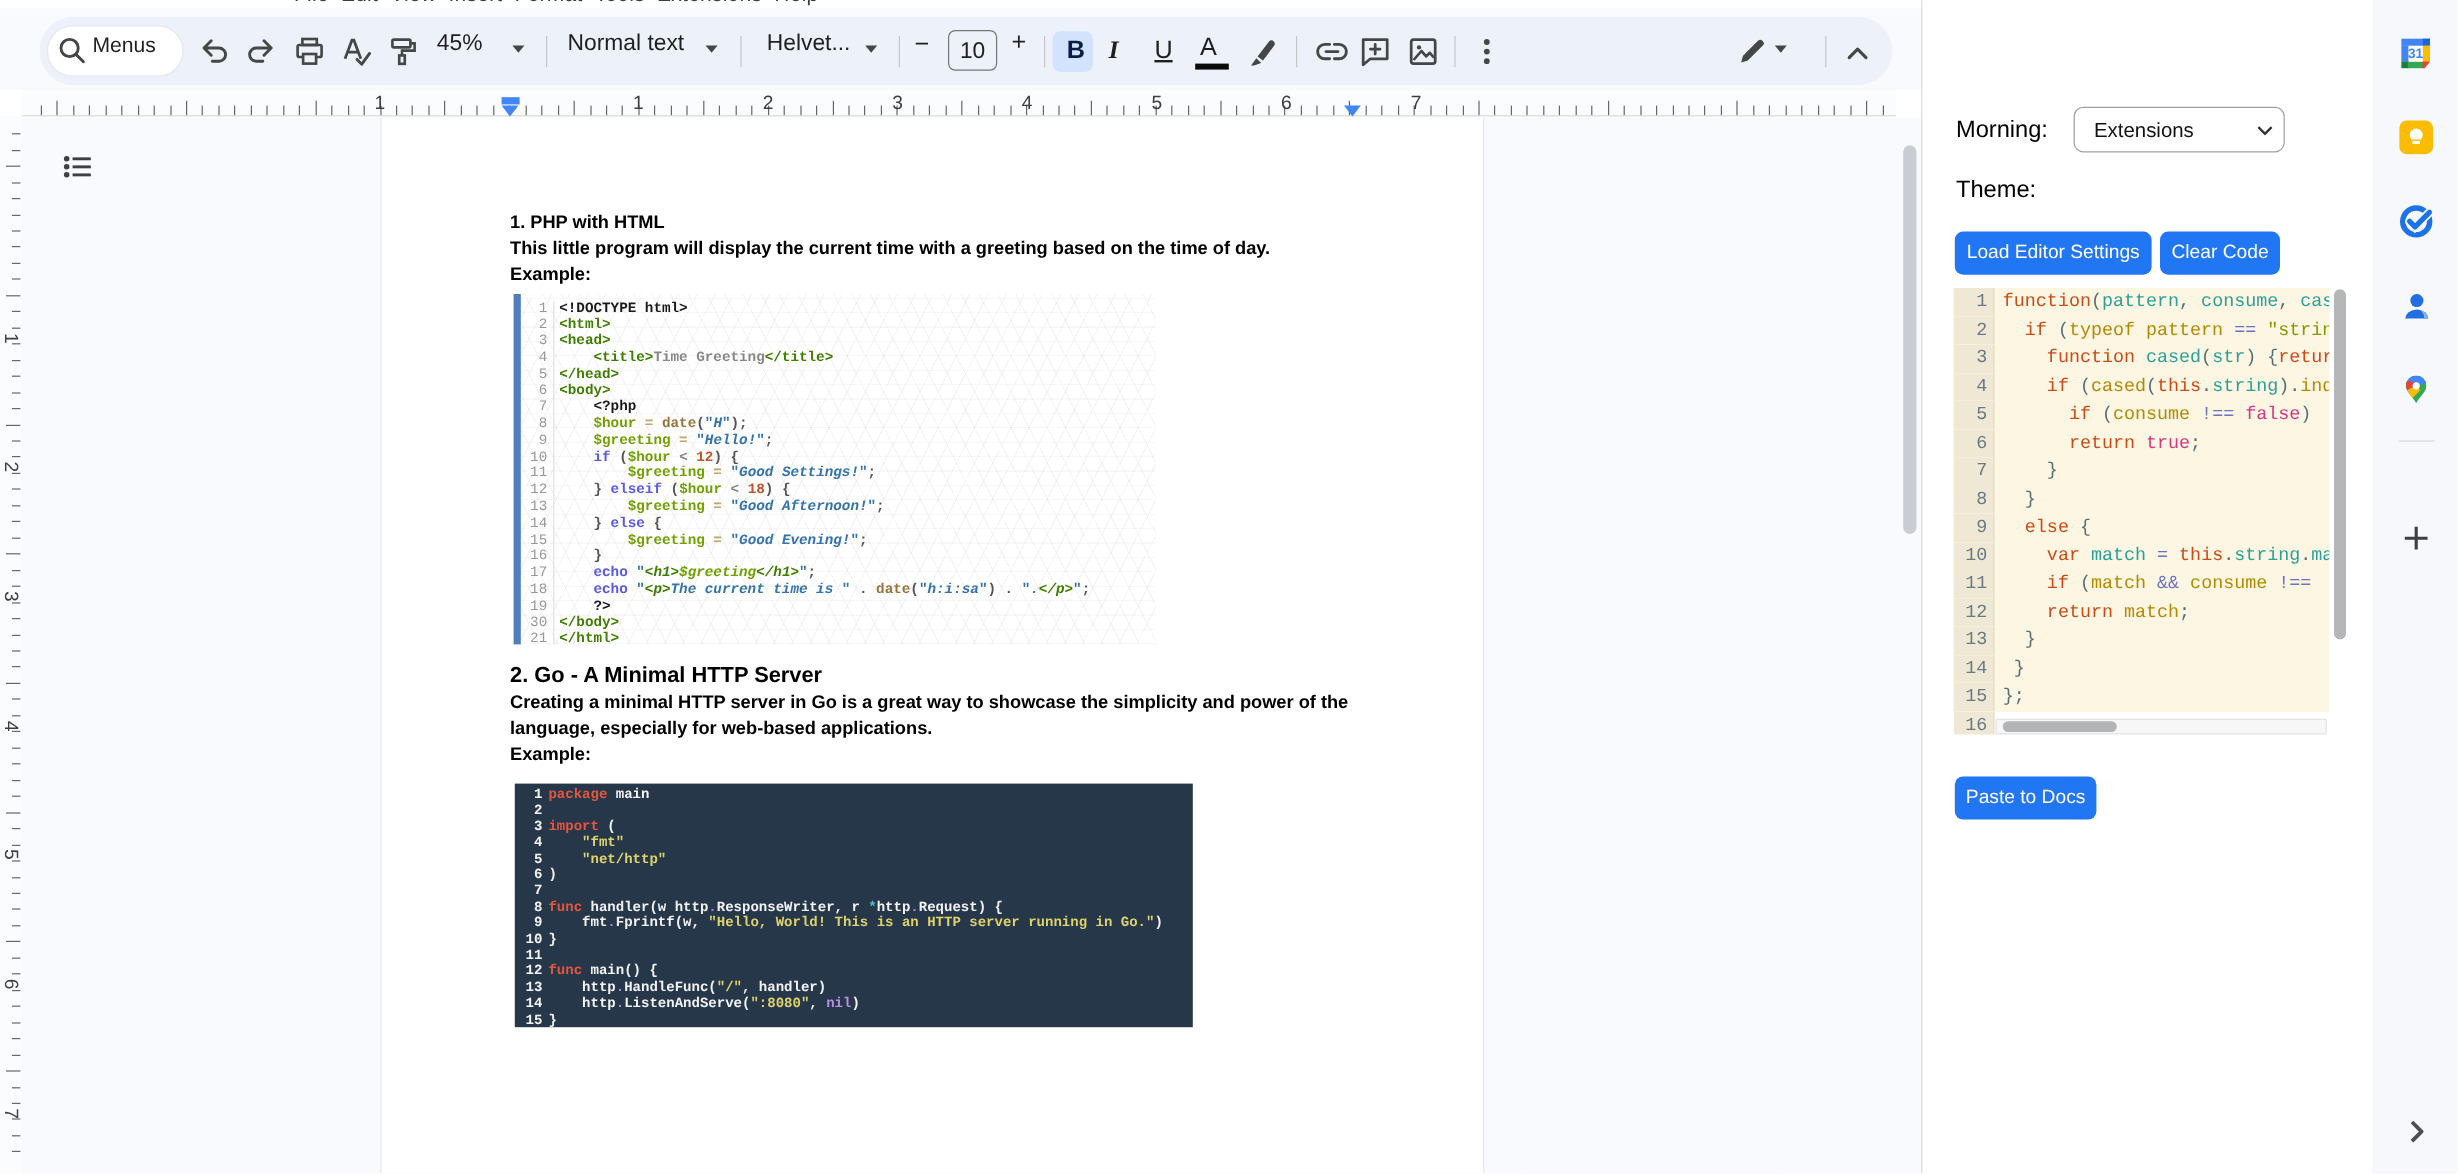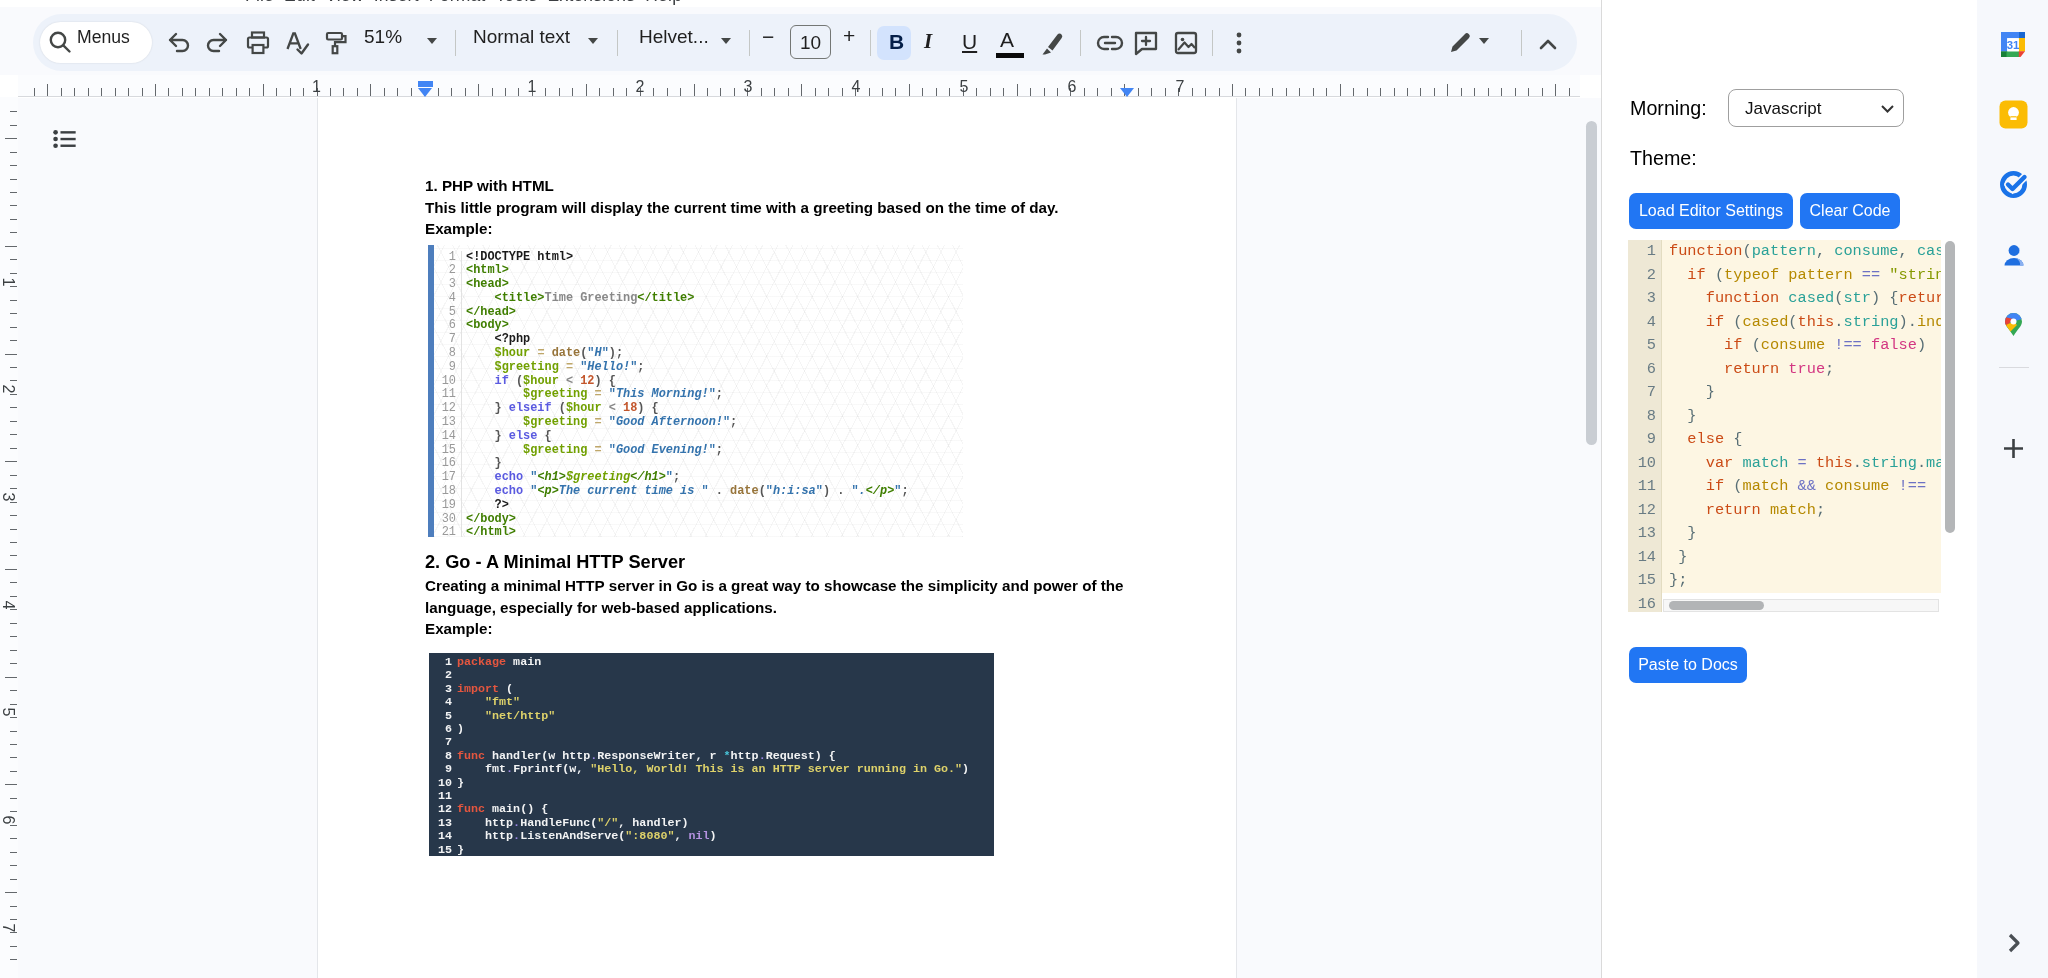--- a/index.html
+++ b/index.html
@@ -93,21 +93,21 @@
       </svg>
 <svg class="ticon" style="left:250px;top:15px" width="28" height="28" viewBox="0 0 28 28">
         <path d="M4.5 20 L10.3 4.5 L11.9 4.5 L17.7 20 M6.8 14.4 H15.4" fill="none" stroke="#444746" stroke-width="2.3"></path>
         <path d="M14.5 20.5 L18.5 24.5 L25 15.5" fill="none" stroke="#444746" stroke-width="2.4" stroke-linecap="round" stroke-linejoin="round"></path>
       </svg>
 <svg class="ticon" style="left:289px;top:15px" width="28" height="28" viewBox="0 0 28 28">
         <rect x="5" y="4" width="15" height="6.5" rx="1.2" fill="none" stroke="#444746" stroke-width="2.2"></rect>
         <path d="M20 7.2 h3.5 v6 H13 v4" fill="none" stroke="#444746" stroke-width="2.2"></path>
         <rect x="10.7" y="17.2" width="4.6" height="7" fill="none" stroke="#444746" stroke-width="2.2"></rect>
       </svg>
-<div class="tbtxt" style="left:331px;top:13px">51%</div>
+<div class="tbtxt" style="left:331px;top:13px">45%</div>
 <div class="caret" style="left:394px;top:24px"></div>
 <div class="tbdiv" style="left:422px"></div>
 <div class="tbtxt" style="left:440px;top:13px">Normal text</div>
 <div class="caret" style="left:555px;top:24px"></div>
 <div class="tbdiv" style="left:584px"></div>
 <div class="tbtxt" style="left:606px;top:13px">Helvet...</div>
 <div class="caret" style="left:688px;top:24px"></div>
 <div class="tbdiv" style="left:716px"></div>
 <div class="tbtxt" style="left:729px;top:13px;font-size:21px">−</div>
 <div class="abs" style="left:757px;top:11px;width:41px;height:34px;border:1px solid #747775;border-radius:6px;background:#edf2fa">
@@ -376,21 +376,21 @@
 <div id="php"><span class="ln">1</span><span class="bk">&lt;!DOCTYPE html&gt;</span>
 <span class="ln">2</span><span class="tg">&lt;html&gt;</span>
 <span class="ln">3</span><span class="tg">&lt;head&gt;</span>
 <span class="ln">4</span>    <span class="tg">&lt;title&gt;</span><span class="gy">Time Greeting</span><span class="tg">&lt;/title&gt;</span>
 <span class="ln">5</span><span class="tg">&lt;/head&gt;</span>
 <span class="ln">6</span><span class="tg">&lt;body&gt;</span>
 <span class="ln">7</span>    <span class="bk">&lt;?php</span>
 <span class="ln">8</span>    <span class="vr">$hour</span> <span class="op">=</span> <span class="dt">date</span><span class="pn">(</span><span class="qe">"</span><span class="st b">H</span><span class="qe">"</span><span class="pn">);</span>
 <span class="ln">9</span>    <span class="vr">$greeting</span> <span class="op">=</span> <span class="qe">"</span><span class="st b">Hello!</span><span class="qe">"</span><span class="pn">;</span>
 <span class="ln">10</span>    <span class="kw">if</span> <span class="pn">(</span><span class="vr">$hour</span> <span class="gy">&lt;</span> <span class="nm">12</span><span class="pn">) {</span>
-<span class="ln">11</span>        <span class="vr">$greeting</span> <span class="op">=</span> <span class="qe">"</span><span class="st b">This Morning!</span><span class="qe">"</span><span class="pn">;</span>
+<span class="ln">11</span>        <span class="vr">$greeting</span> <span class="op">=</span> <span class="qe">"</span><span class="st b">Good Settings!</span><span class="qe">"</span><span class="pn">;</span>
 <span class="ln">12</span>    <span class="pn">}</span> <span class="kw">elseif</span> <span class="pn">(</span><span class="vr">$hour</span> <span class="gy">&lt;</span> <span class="nm">18</span><span class="pn">) {</span>
 <span class="ln">13</span>        <span class="vr">$greeting</span> <span class="op">=</span> <span class="qe">"</span><span class="st b">Good Afternoon!</span><span class="qe">"</span><span class="pn">;</span>
 <span class="ln">14</span>    <span class="pn">}</span> <span class="kw">else</span> <span class="pn">{</span>
 <span class="ln">15</span>        <span class="vr">$greeting</span> <span class="op">=</span> <span class="qe">"</span><span class="st b">Good Evening!</span><span class="qe">"</span><span class="pn">;</span>
 <span class="ln">16</span>    <span class="pn">}</span>
 <span class="ln">17</span>    <span class="kw">echo</span> <span class="qe">"</span><span class="tg i">&lt;h1&gt;</span><span class="vr i">$greeting</span><span class="tg i">&lt;/h1&gt;</span><span class="qe">"</span><span class="pn">;</span>
 <span class="ln">18</span>    <span class="kw">echo</span> <span class="qe">"</span><span class="tg i">&lt;p&gt;</span><span class="st b">The current time is </span><span class="qe">"</span> <span class="pn">.</span> <span class="dt">date</span><span class="pn">(</span><span class="qe">"</span><span class="st b">h:i:sa</span><span class="qe">"</span><span class="pn">)</span> <span class="pn">.</span> <span class="qe">"</span><span class="st b">.</span><span class="tg i">&lt;/p&gt;</span><span class="qe">"</span><span class="pn">;</span>
 <span class="ln">19</span>    <span class="bk b">?&gt;</span>
 <span class="ln">30</span><span class="tg">&lt;/body&gt;</span>
 <span class="ln">21</span><span class="tg">&lt;/html&gt;</span></div>
@@ -405,21 +405,21 @@
 <span class="ln">9</span>    fmt<span class="gd">.</span>Fprintf(w, <span class="gs">"Hello, World! This is an HTTP server running in Go."</span>)
 <span class="ln">10</span>}
 <span class="ln">11</span>
 <span class="ln">12</span><span class="gk">func</span> main() {
 <span class="ln">13</span>    http<span class="gd">.</span>HandleFunc(<span class="gs">"/"</span>, handler)
 <span class="ln">14</span>    http<span class="gd">.</span>ListenAndServe(<span class="gs">":8080"</span>, <span class="gn">nil</span>)
 <span class="ln">15</span>}</div>
 <div id="panel"></div>
 <div class="plabel" style="left:1630px;top:97px">Morning:</div>
 <div class="psel" style="left:1728px;top:89px;width:176px;height:38px">
-      <span class="st2" style="top:9px">Javascript</span>
+      <span class="st2" style="top:9px">Extensions</span>
       <svg class="schev" style="left:152px;top:15px" viewBox="0 0 13 8">
         <path d="M1 1 L6.5 6.5 L12 1" fill="none" stroke="#333" stroke-width="2"></path>
       </svg>
     </div>
 <div class="plabel" style="left:1630px;top:147px">Theme:</div>
 <div class="pbtn" style="left:1629px;top:193px;width:164px;height:36px;line-height:36px">Load Editor Settings</div>
 <div class="pbtn" style="left:1800px;top:193px;width:100px;height:36px;line-height:36px">Clear Code</div>
 <div class="pbtn" style="left:1629px;top:647px;width:118px;height:36px;line-height:36px">Paste to Docs</div>
 <div id="edit"><div class="row"><span class="ln">1</span><span class="ck">function</span><span class="cp">(</span><span class="cd">pattern</span><span class="cp">,</span> <span class="cd">consume</span><span class="cp">,</span> <span class="cd">caseInsensitive</span></div><div class="row"><span class="ln">2</span>  <span class="ck">if</span> <span class="cp">(</span><span class="cv">typeof</span> <span class="cv">pattern</span> <span class="co">==</span> <span class="cs">"string"</span></div><div class="row"><span class="ln">3</span>    <span class="ck">function</span> <span class="cd">cased</span><span class="cp">(</span><span class="cd">str</span><span class="cp">)</span> <span class="cp">{</span><span class="ck">return</span> </div><div class="row"><span class="ln">4</span>    <span class="ck">if</span> <span class="cp">(</span><span class="cv">cased</span><span class="cp">(</span><span class="ck">this</span><span class="cp">.</span><span class="cd">string</span><span class="cp">).</span><span class="cv">indexOf</span></div><div class="row"><span class="ln">5</span>      <span class="ck">if</span> <span class="cp">(</span><span class="cv">consume</span> <span class="co">!==</span> <span class="ca">false</span><span class="cp">)</span></div><div class="row"><span class="ln">6</span>      <span class="ck">return</span> <span class="ca">true</span><span class="cp">;</span></div><div class="row"><span class="ln">7</span>    <span class="cp">}</span></div><div class="row"><span class="ln">8</span>  <span class="cp">}</span></div><div class="row"><span class="ln">9</span>  <span class="ck">else</span> <span class="cp">{</span></div><div class="row"><span class="ln">10</span>    <span class="ck">var</span> <span class="cd">match</span> <span class="co">=</span> <span class="ck">this</span><span class="cp">.</span><span class="cd">string</span><span class="cp">.</span><span class="cd">match</span></div><div class="row"><span class="ln">11</span>    <span class="ck">if</span> <span class="cp">(</span><span class="cv">match</span> <span class="co">&amp;&amp;</span> <span class="cv">consume</span> <span class="co">!==</span></div><div class="row"><span class="ln">12</span>    <span class="ck">return</span> <span class="cv">match</span><span class="cp">;</span></div><div class="row"><span class="ln">13</span>  <span class="cp">}</span></div><div class="row"><span class="ln">14</span> <span class="cp">}</span></div><div class="row"><span class="ln">15</span><span class="cp">};</span></div><div class="row"><span class="ln">16</span></div></div>
 <div id="escrollhtrack"></div>

